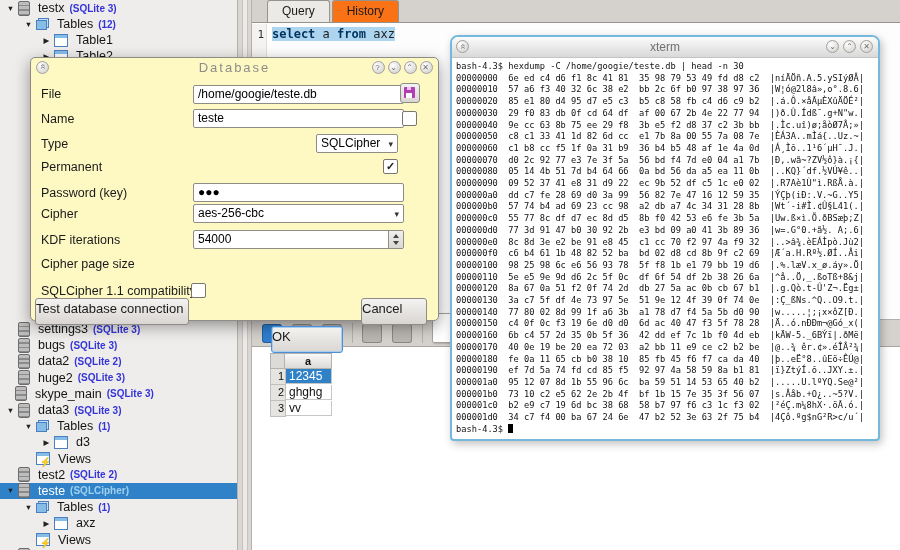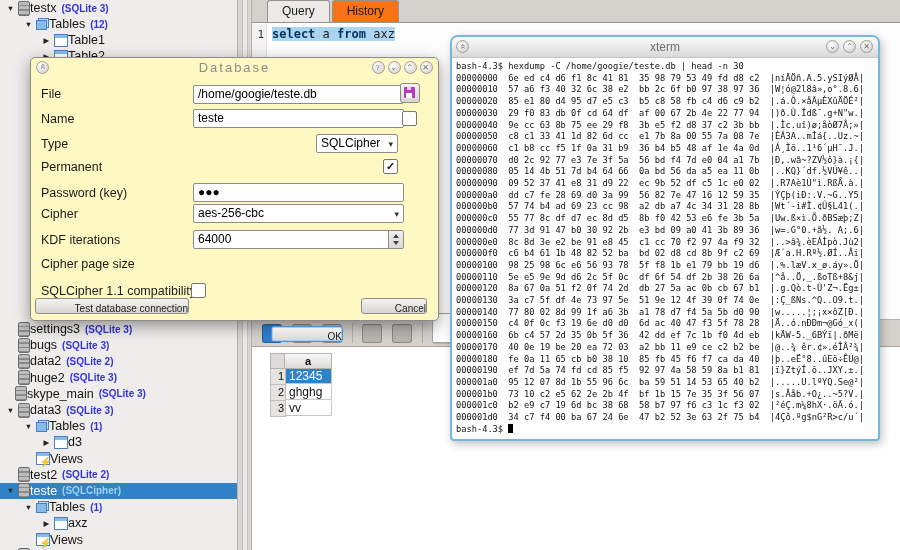--- a/index.html
+++ b/index.html
@@ -37,21 +37,21 @@
   .gcell.sel{background:#2f82c8;color:#fff;}
 
   
   .sidebar{position:absolute;left:0;top:0;width:238px;height:550px;background:#efedeb;border-right:1px solid #b5b2ae;box-sizing:border-box;}
   .treegroup{position:absolute;left:0;right:0;}
   .trow{display:flex;align-items:center;font-size:12.5px;color:#141414;white-space:nowrap;}
   .top-rows .trow{height:16px;}
   .bot-rows .trow{height:16.2px;}
   .trow.sel{background:#2f82c8;color:#fff;}
   .arrow{width:15px;flex:none;font-size:7.5px;color:#222;text-align:center;}
-  .tlabel{margin-left:0;}
+  .tlabel{margin-left:8px;}
   .tsuffix{margin-left:5px;font-size:10px;font-weight:bold;color:#3434d8;}
   .trow.sel .tsuffix{color:#9fd0ee;}
   .ticon{flex:none;position:relative;display:inline-block;}
   .ticon.database{width:10px;height:13px;border:1px solid #6d6d6d;border-radius:2px;
       background:repeating-linear-gradient(180deg,#bdbdbd 0 3px,#8b8b8b 3px 4.5px);}
   .ticon.tables{width:13px;height:12px;}
   .ticon.tables i{position:absolute;display:block;width:9px;height:8px;border:1px solid #4a7fc0;}
   .ticon.tables i.b{right:0;top:0;background:#c3ddf3;}
   .ticon.tables i.f{left:0;bottom:0;background:#86bce8;}
   .ticon.table{width:12px;height:11px;background:#fff;border:1px solid #4a7fc0;
@@ -76,22 +76,22 @@
   .f-input{position:absolute;left:162px;width:201px;height:17px;background:#fff;border:1px solid #8f8c88;
       border-radius:2px;font-size:12px;line-height:17px;padding:0 4px;box-sizing:content-box;white-space:nowrap;overflow:hidden;}
   .f-dd .dd-arrow{position:absolute;right:4px;top:0;font-size:9px;color:#333;line-height:18px;}
   .spin{position:absolute;right:-1px;top:-1px;width:15px;height:19px;border-left:1px solid #8f8c88;
       background:linear-gradient(#f2f1ef,#d8d5d1);}
   .spin b{position:absolute;left:4px;width:0;height:0;border-left:3.5px solid transparent;border-right:3.5px solid transparent;}
   .spin b.up{top:4px;border-bottom:4px solid #444;}
   .spin b.dn{bottom:4px;border-top:4px solid #444;}
   .chk{position:absolute;width:13px;height:13px;background:#fff;border:1px solid #7a7773;border-radius:2px;
       font-size:11px;line-height:12px;text-align:center;color:#222;font-weight:bold;}
-  .btn{position:absolute;height:16px;background:linear-gradient(#f4f3f1,#d9d6d2);border:1px solid #8f8c88;
-      border-radius:3px;font-size:10px;text-align:right;line-height:19px;color:#1a1a1a;box-sizing:border-box;}
+  .btn{position:absolute;height:27px;background:linear-gradient(#f4f3f1,#d9d6d2);border:1px solid #8f8c88;
+      border-radius:3px;font-size:13px;text-align:left;line-height:19px;color:#1a1a1a;box-sizing:border-box;}
   .btn.focus{border-color:#4a90d9;box-shadow:inset 0 0 0 1px #a9cdee;margin-top:28px;}
   .savebtn{position:absolute;left:369px;top:25px;width:20px;height:20px;background:linear-gradient(#f4f3f1,#d9d6d2);
       border:1px solid #8f8c88;border-radius:3px;box-sizing:border-box;}
   .floppy{position:absolute;left:3px;top:3px;width:11px;height:11px;background:#b43cb4;border-radius:1px;}
   .floppy:after{content:"";position:absolute;left:2px;bottom:0;width:6px;height:5px;background:#fff;}
   .floppy:before{content:"";position:absolute;left:3px;top:0;width:4px;height:3px;background:#e8c7e8;}
 
   
   .xterm{position:absolute;left:450px;top:35px;width:430px;height:406px;background:#fff;z-index:60;
       border:2px solid #74b9dd;border-radius:8px 8px 4px 4px;box-shadow:2px 3px 8px rgba(0,0,0,.25);box-sizing:border-box;}
@@ -315,21 +315,21 @@
     <div class="f-input" style="top:125px;">●●●</div>
 
     <span class="f-label" style="top:149px;">Cipher</span>
     <div class="f-input f-dd" style="top:146px;">
       <span>aes-256-cbc</span>
       <span class="dd-arrow">▾</span>
     </div>
 
     <span class="f-label" style="top:175px;">KDF iterations</span>
     <div class="f-input" style="top:172px;">
-      <span>64000</span>
+      <span>54000</span>
       <div class="spin">
           <b class="up"></b>
           <b class="dn"></b>
         </div>
     </div>
 
     <span class="f-label" style="top:199px;">Cipher page size</span>
 
     <span class="f-label" style="top:226px;">SQLCipher 1.1 compatibility</span>
     <span class="chk" style="left:160px;top:225px;"></span>

